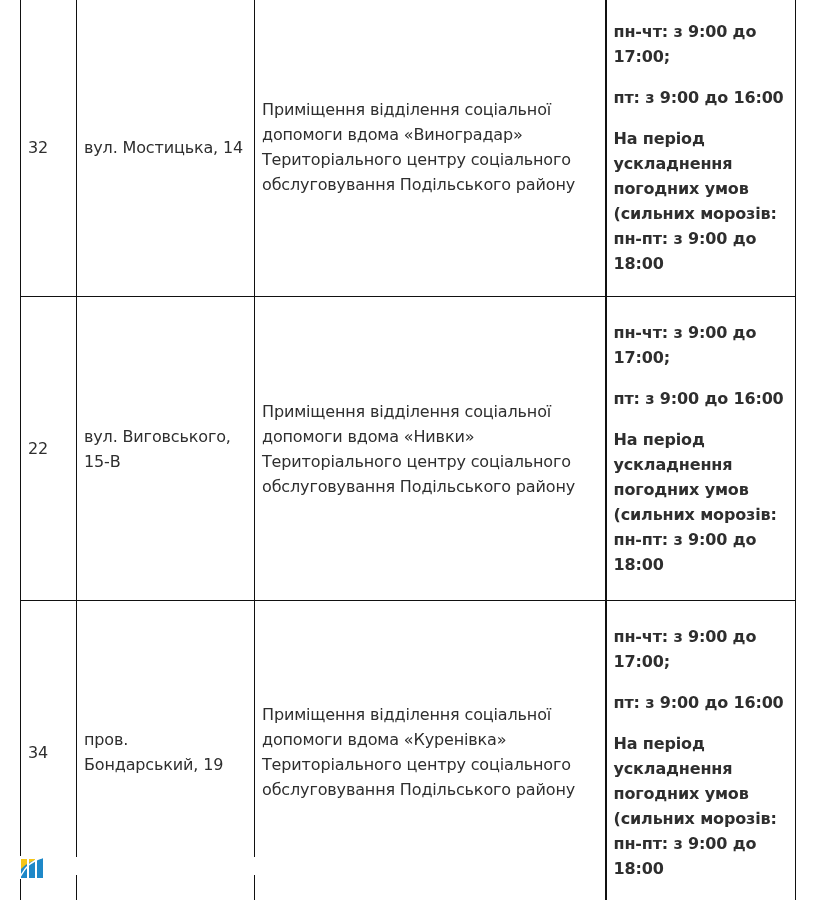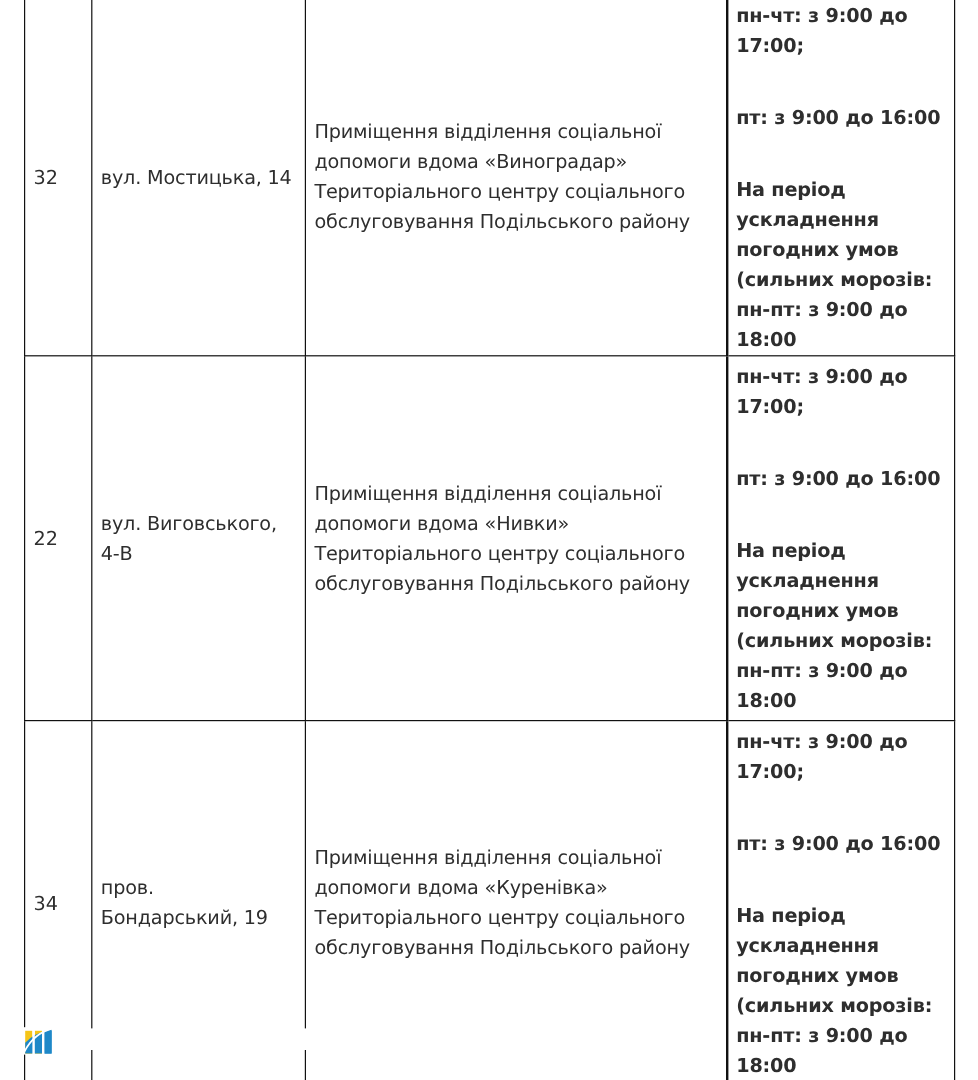--- a/index.html
+++ b/index.html
@@ -45,21 +45,21 @@
     col.c-num { width: 56px; }
     col.c-addr { width: 178px; }
     col.c-place { width: 351px; }
     col.c-hours { width: 190px; }
     td.num { padding-left: 7px; }
     td.hours { border-left: 2.5px solid #111 !important; padding-top: 6px; padding-bottom: 6px; }
     tr.r1 td { height: 298px; }
     tr.r2 td { height: 303px; }
     tr.r3 td { height: 302px; }
     .hours p { margin: 0; font-weight: bold; }
-    .hours p + p { margin-top: 35px; }
+    .hours p + p { margin-top: 16px; }
     .place { color: #333; }
     .watermark {
       position: absolute;
       left: 20px;
       top: 855px;
       width: 24px;
       height: 24px;
     }
     .wm-mask {
       position: absolute;
@@ -87,21 +87,21 @@
         <td>вул. Мостицька, 14</td>
         <td class="place">Приміщення відділення соціальної допомоги вдома «Виноградар» Територіального центру соціального обслуговування Подільського району</td>
         <td class="hours">
           <p>пн-чт: з 9:00 до 17:00;</p>
           <p>пт: з 9:00 до 16:00</p>
           <p>На період ускладнення погодних умов (сильних морозів: пн-пт: з 9:00 до 18:00</p>
         </td>
       </tr>
       <tr class="r2">
         <td class="num">22</td>
-        <td>вул. Виговського, 4-В</td>
+        <td>вул. Виговського, 15-В</td>
         <td class="place">Приміщення відділення соціальної допомоги вдома «Нивки» Територіального центру соціального обслуговування Подільського району</td>
         <td class="hours">
           <p>пн-чт: з 9:00 до 17:00;</p>
           <p>пт: з 9:00 до 16:00</p>
           <p>На період ускладнення погодних умов (сильних морозів: пн-пт: з 9:00 до 18:00</p>
         </td>
       </tr>
       <tr class="r3">
         <td class="num">34</td>
         <td>пров. Бондарський, 19</td>

